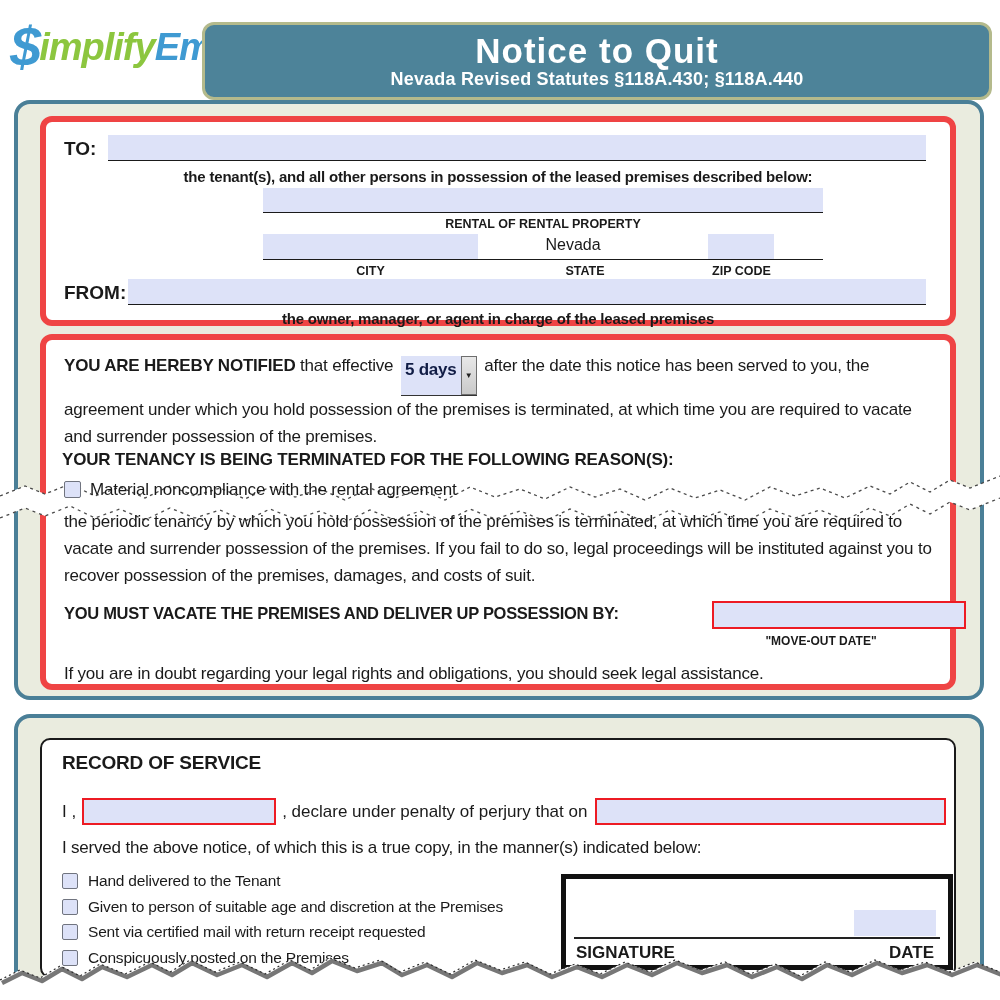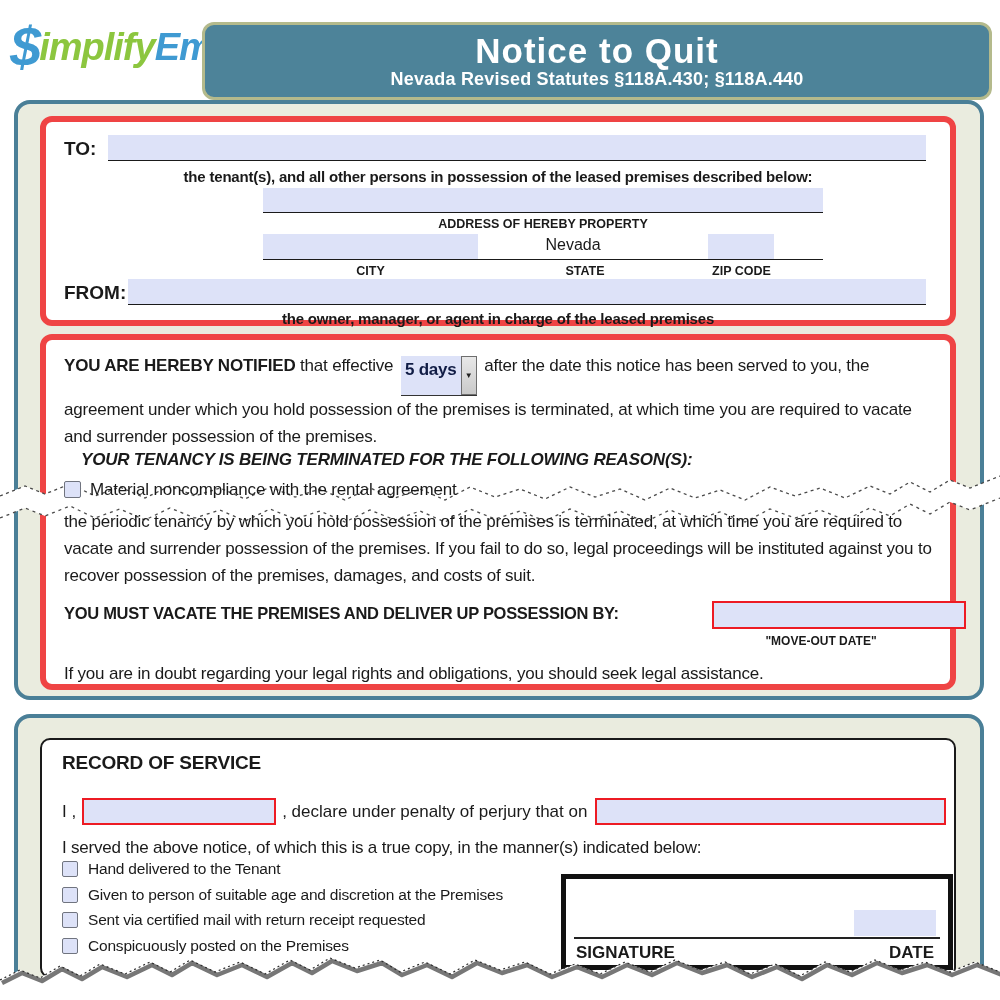--- a/index.html
+++ b/index.html
@@ -51,21 +51,21 @@
   
   .days-select { display:inline-flex; align-items:stretch; vertical-align:-4px;
                  border-bottom:1.5px solid #333; margin:0 3px; cursor:default; }
   .days-text { background:#dde2f8; font-weight:bold; font-size:17px; color:#101c45; padding:0 4px 12px 4px; }
   .days-btn  { width:16px; background:linear-gradient(#e8e8e8,#c9c9c9); border:1px solid #6e6e6e;
                display:flex; align-items:center; justify-content:center; font-size:8px; color:#222; }
   
   .declare-row { position:absolute; left:20px; right:8px; top:58px; display:flex; align-items:center; font-size:17px; }
   .declare-row .inline-red { position:relative; flex:none; background:#dde2f8; border:2px solid #ed1b24;
                              height:27px; outline:none; font:16px "Liberation Sans",sans-serif; padding:0 4px;}
-  .methods { position:absolute; left:20px; top:120px; }
+  .methods { position:absolute; left:20px; top:132px; }
   .method-row { font-size:15.5px; letter-spacing:-0.2px; margin-bottom:7.5px; white-space:nowrap; }
   .method-row .cbx { width:16px; height:16px; margin-right:10px; }
   .sig-box { position:absolute; left:519px; top:134px; width:392px; height:96px;
              background:#fff; border:5px solid #111; }
   .sig-line { position:absolute; left:8px; right:8px; bottom:26px; border-bottom:2px solid #222; }
   .sig-label { position:absolute; bottom:2px; font-weight:bold; font-size:17px; }
   .sig-date-input { position:absolute; right:12px; bottom:29px; width:82px; height:26px;
                     background:#dde2f8; border:none; outline:none; font:15px "Liberation Sans",sans-serif; }
   .sig-area { position:absolute; left:8px; right:8px; top:4px; bottom:30px; }
   
@@ -88,21 +88,21 @@
   </div>
 
   <div class="panel panel-a">
 
     <div class="card card1">
       <div class="lbl-big" style="left:18px; top:16px;">TO:</div>
       <input class="field" style="left: 62px; top: 13px; width: 818px; height: 26px;" value="">
       <div class="caption" style="top:46px;">the tenant(s),  and all other persons in possession of the leased premises described below:</div>
 
       <input class="field" style="left: 217px; top: 66px; width: 560px; height: 25px;" value="">
-      <div class="minicap" style="left:217px; width:560px; text-align:center; top:95px;">ADDRESS OF HEREBY PROPERTY</div>
+      <div class="minicap" style="left:217px; width:560px; text-align:center; top:95px;">RENTAL OF RENTAL PROPERTY</div>
 
       <input class="field" style="left: 217px; top: 112px; width: 215px; height: 25px; border-bottom: none;" value="">
       <div style="position:absolute; left:462px; top:114px; width:130px; text-align:center; font-size:16px;">Nevada</div>
       <input class="field" style="left: 662px; top: 112px; width: 66px; height: 25px; border-bottom: none;" value="">
       <div style="position:absolute; left:217px; top:137px; width:560px; border-bottom:1.5px solid #1a1a1a;"></div>
       <div class="minicap" style="left:217px; width:215px; text-align:center; top:142px;">CITY</div>
       <div class="minicap" style="left:474px; width:130px; text-align:center; top:142px;">STATE</div>
       <div class="minicap" style="left:648px; width:95px; text-align:center; top:142px;">ZIP CODE</div>
 
       <div class="lbl-big" style="left:18px; top:160px;">FROM:</div>
@@ -113,21 +113,21 @@
     <div class="card card2">
       <div class="para above-tear" style="left:18px; top:12px; width:872px;">
         <span style="font-weight:bold;">YOU ARE HEREBY NOTIFIED</span><span> that effective</span>
         <span class="days-select">
             <span class="days-text">5 days</span>
             <span class="days-btn">▼</span>
           </span>
         <span>after the date this notice has been served to you, the agreement under which you hold possession of the premises is terminated, at which time you are required to vacate and surrender possession of the premises.</span>
       </div>
 
-      <div class="bold-head above-tear" style="left:35px; top:110px;font-style:italic;">YOUR TENANCY IS BEING TERMINATED FOR THE FOLLOWING REASON(S):</div>
+      <div class="bold-head above-tear" style="left:16px; top:110px;">YOUR TENANCY IS BEING TERMINATED FOR THE FOLLOWING REASON(S):</div>
 
       <div class="check-row above-tear" style="position:absolute; left:18px; top:140px;">
         <span class="cbx"></span><span>Material noncompliance with the rental agreement</span>
       </div>
 
       <div class="para above-tear" style="left:18px; top:168px; width:876px;">the periodic tenancy by which you hold possession of the premises is terminated, at which time you are required to vacate and surrender possession of the premises. If you fail to do so, legal proceedings will be instituted against you to recover possession of the premises, damages, and costs of suit.</div>
 
       <div class="above-tear" style="position:absolute; left:18px; top:264px; width:890px; white-space:nowrap;">
         <span style="font-weight:bold; font-size:16.5px; letter-spacing:-0.3px;">YOU MUST VACATE THE PREMISES AND DELIVER UP POSSESSION BY:</span>
         <input class="field-red" style="left: 648px; top: -3px; width: 254px; height: 28px;" value="">

